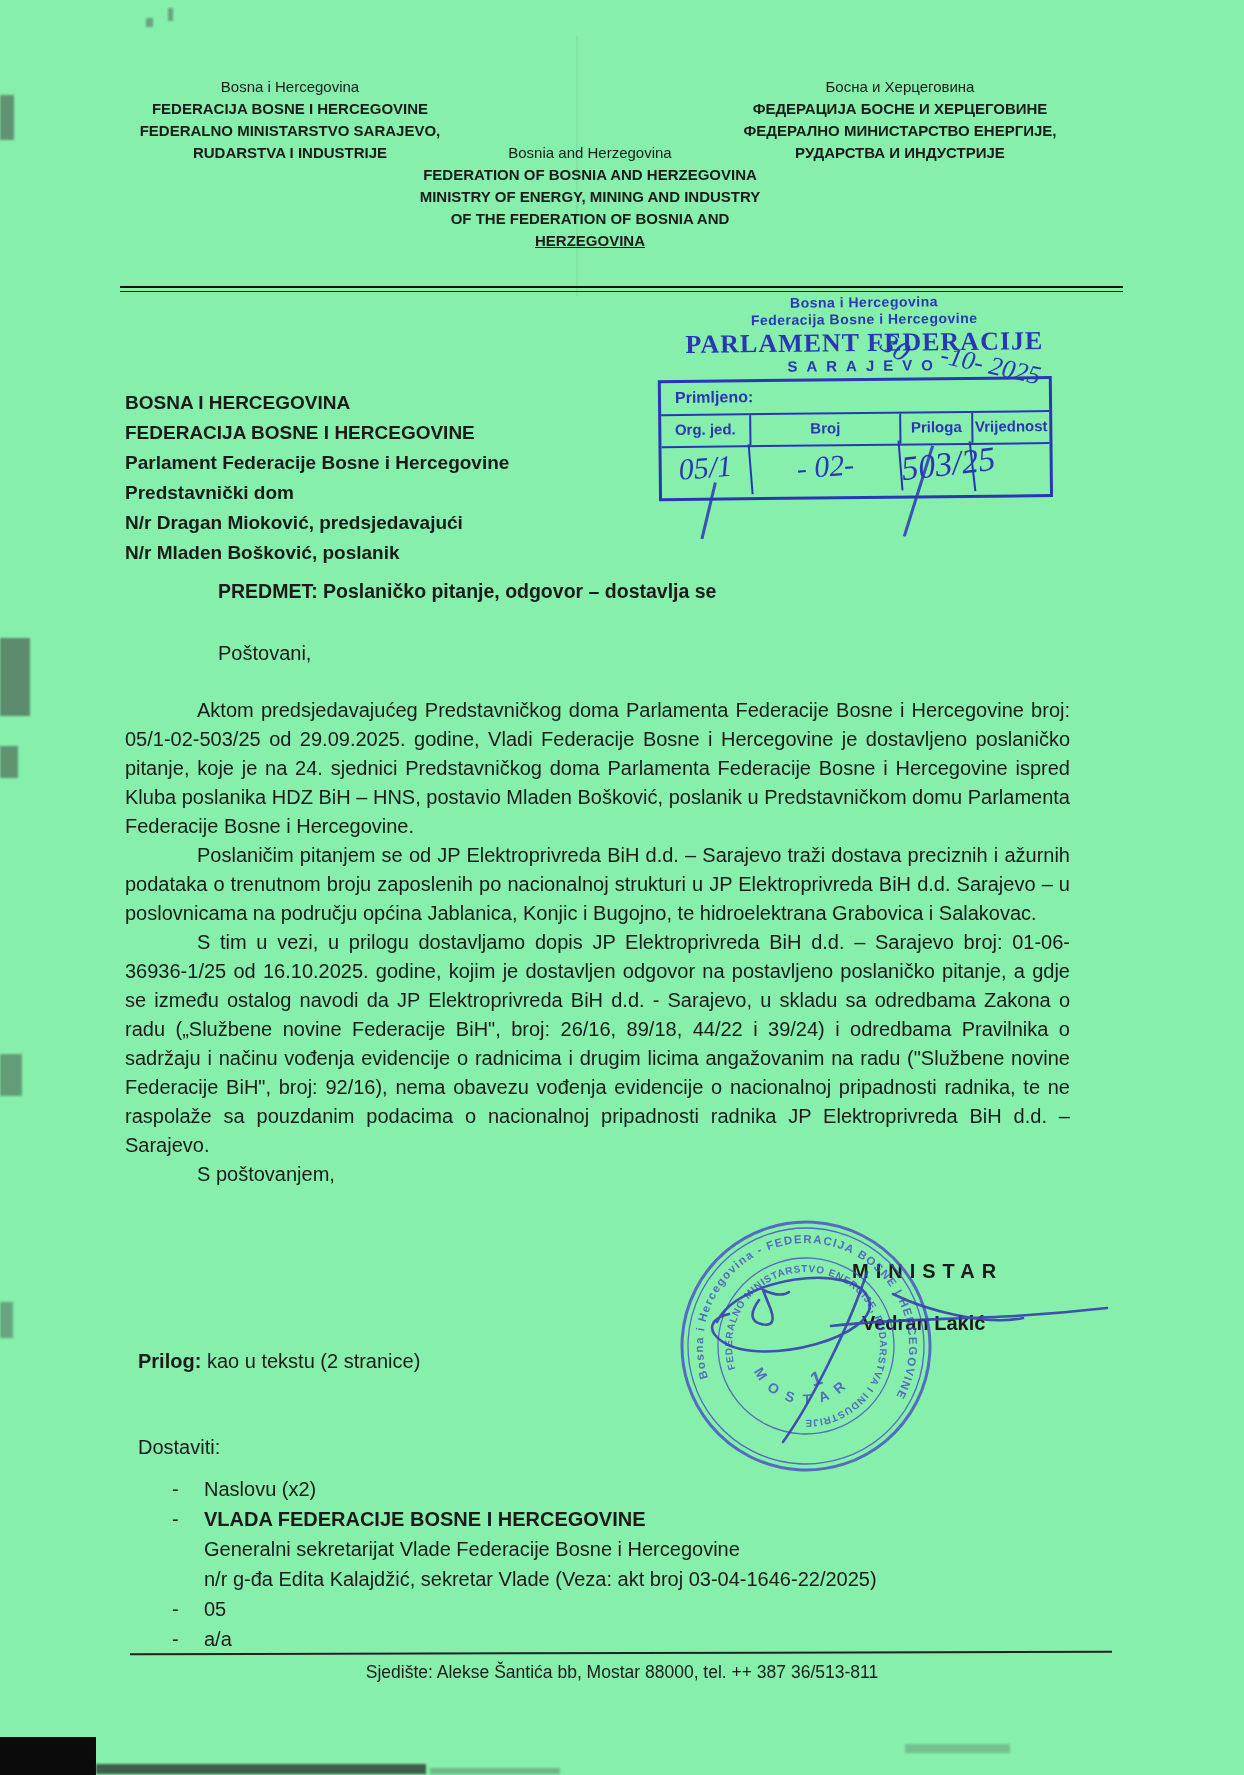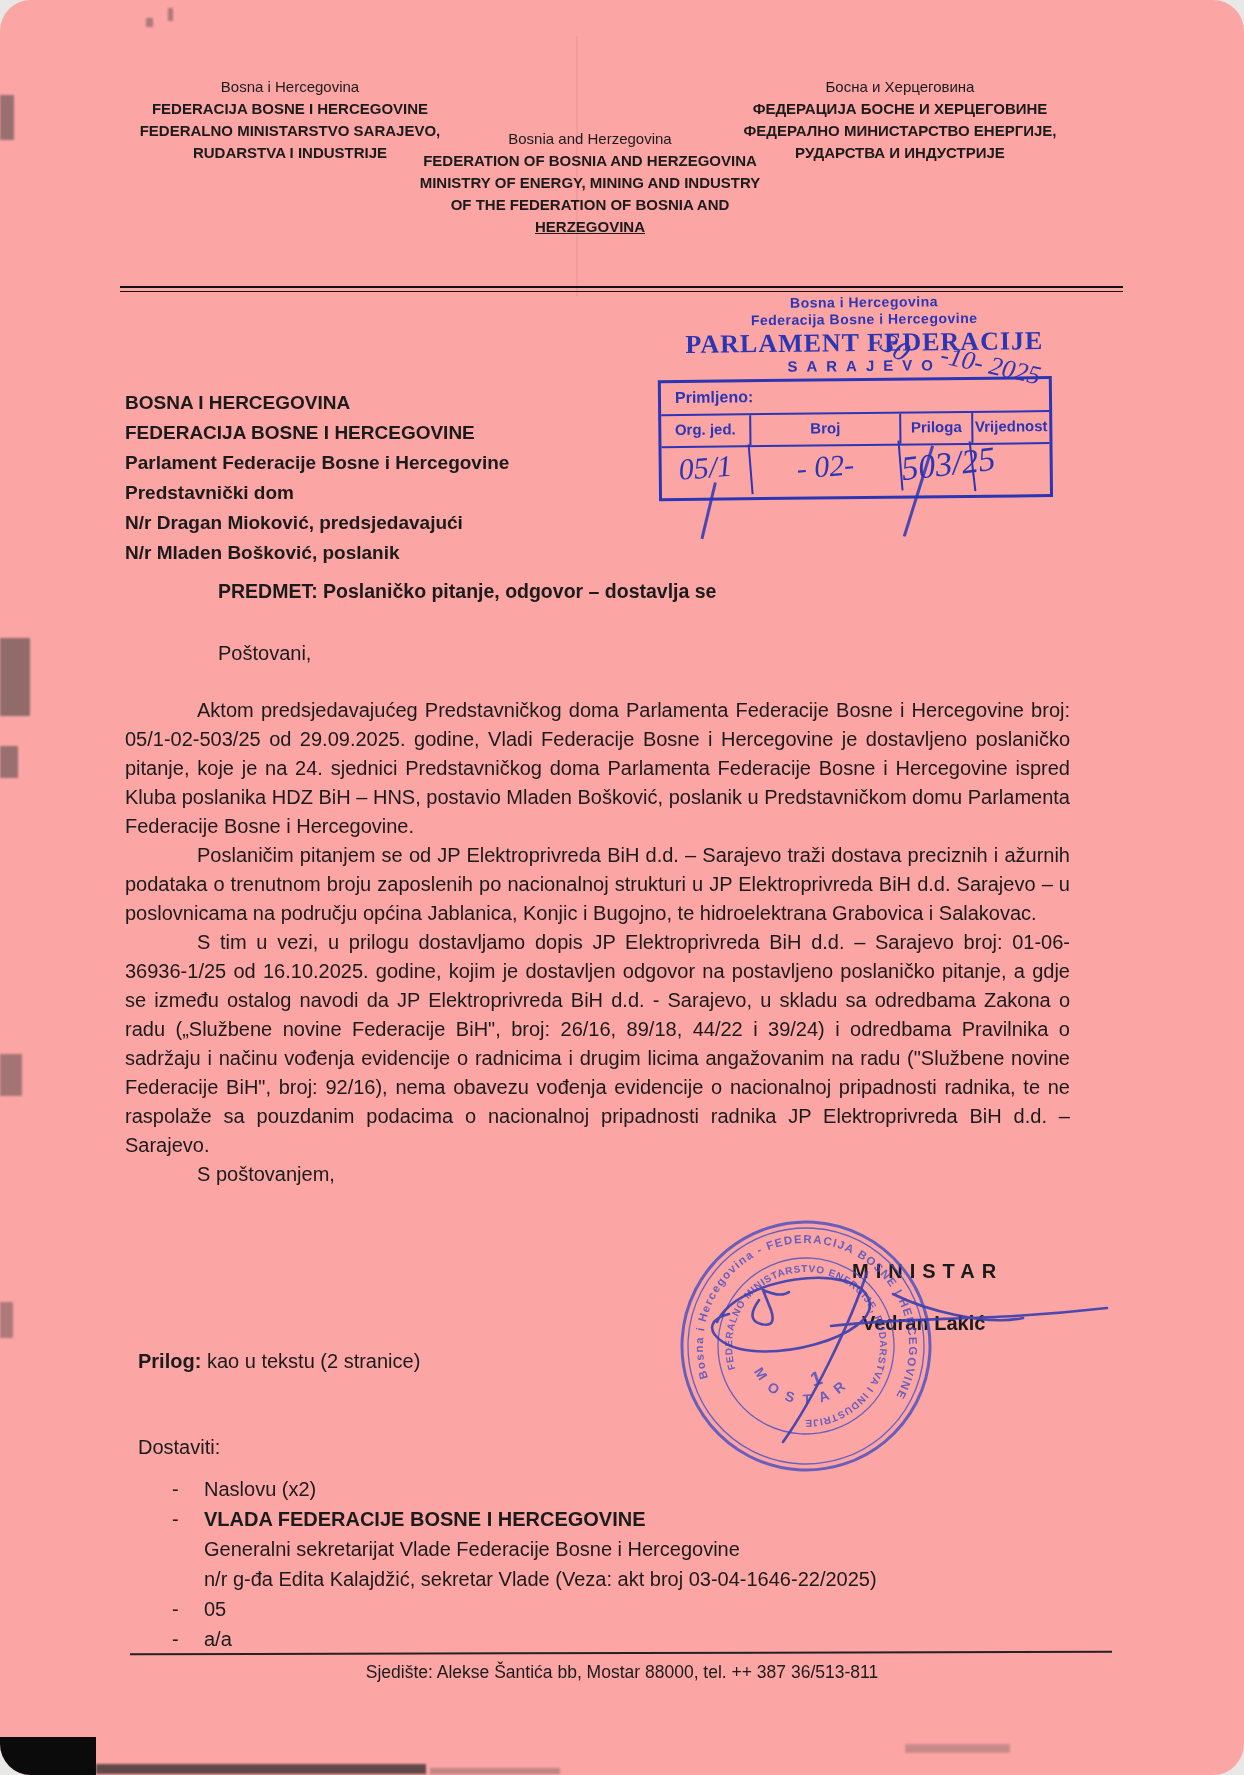--- a/index.html
+++ b/index.html
@@ -1,19 +1,19 @@
 <!DOCTYPE html>
 <html><head>
 <meta charset="utf-8">
 <style>
   html,body{margin:0;padding:0;background:#e8e8e6;}
   .page{
     position:relative;width:1244px;height:1775px;margin:0 auto;
-    background:#fca5a5;overflow:hidden;
-    font-family:"Liberation Sans",sans-serif;color:#1b1b1b;border-radius:31px;
+    background:#86efac;overflow:hidden;
+    font-family:"Liberation Sans",sans-serif;color:#1b1b1b;
   }
   .abs{position:absolute;}
   
   .hdr-col{text-align:center;line-height:22px;font-size:15px;}
   .hdr-col .b{font-weight:bold;}
   .u{text-decoration:underline;}
   .divider{
     left:120px;top:286px;width:1003px;height:3px;
     border-top:2.5px solid #111;border-bottom:1.5px solid #111;
   }
@@ -72,21 +72,21 @@
 
 <div class="page">
 
   <div class="abs hdr-col" style="left:100px;top:76px;width:380px;">
     <div>Bosna i Hercegovina</div>
     <div class="b">FEDERACIJA BOSNE I HERCEGOVINE</div>
     <div class="b">FEDERALNO MINISTARSTVO SARAJEVO,</div>
     <div class="b">RUDARSTVA I INDUSTRIJE</div>
   </div>
 
-  <div class="abs hdr-col" style="left:375px;top:128px;width:430px;">
+  <div class="abs hdr-col" style="left:375px;top:142px;width:430px;">
     <div>Bosnia and Herzegovina</div>
     <div class="b">FEDERATION OF BOSNIA AND HERZEGOVINA</div>
     <div class="b">MINISTRY OF ENERGY, MINING AND INDUSTRY</div>
     <div class="b">OF THE FEDERATION OF BOSNIA AND</div>
     <div class="b u">HERZEGOVINA</div>
   </div>
 
   <div class="abs hdr-col" style="left:680px;top:76px;width:440px;">
     <div>Босна и Херцеговина</div>
     <div class="b">ФЕДЕРАЦИЈА БОСНЕ И ХЕРЦЕГОВИНЕ</div>

